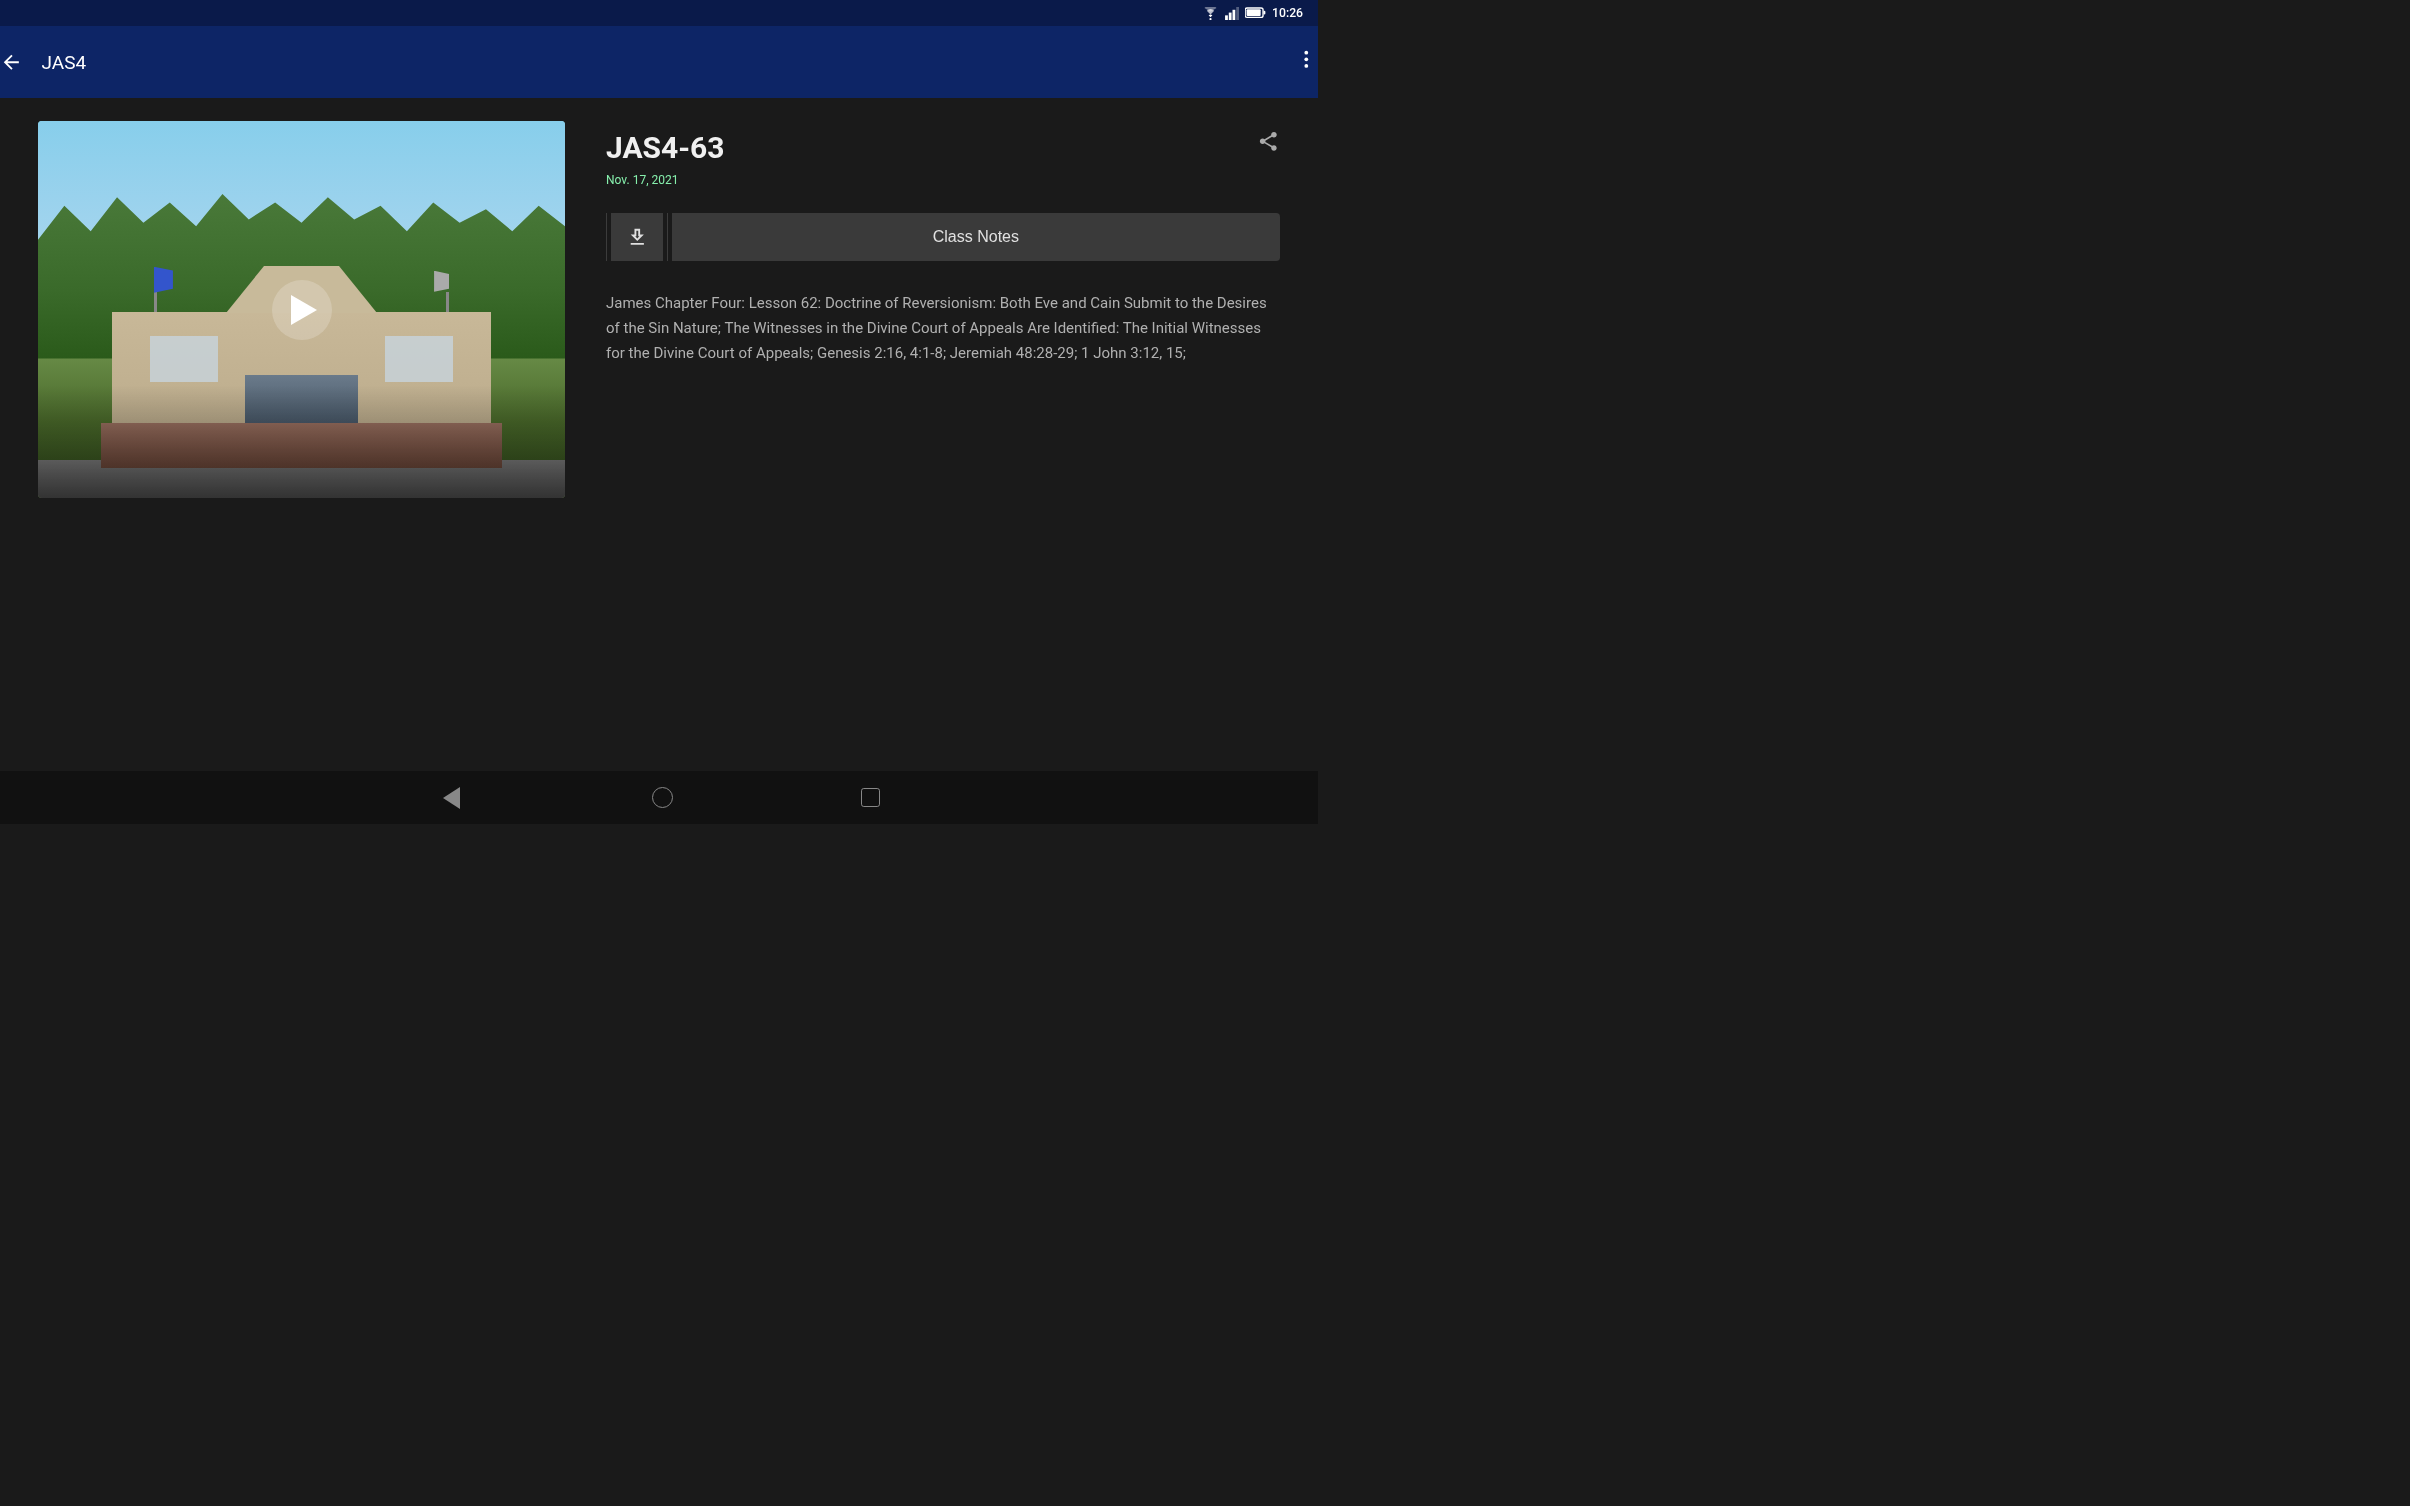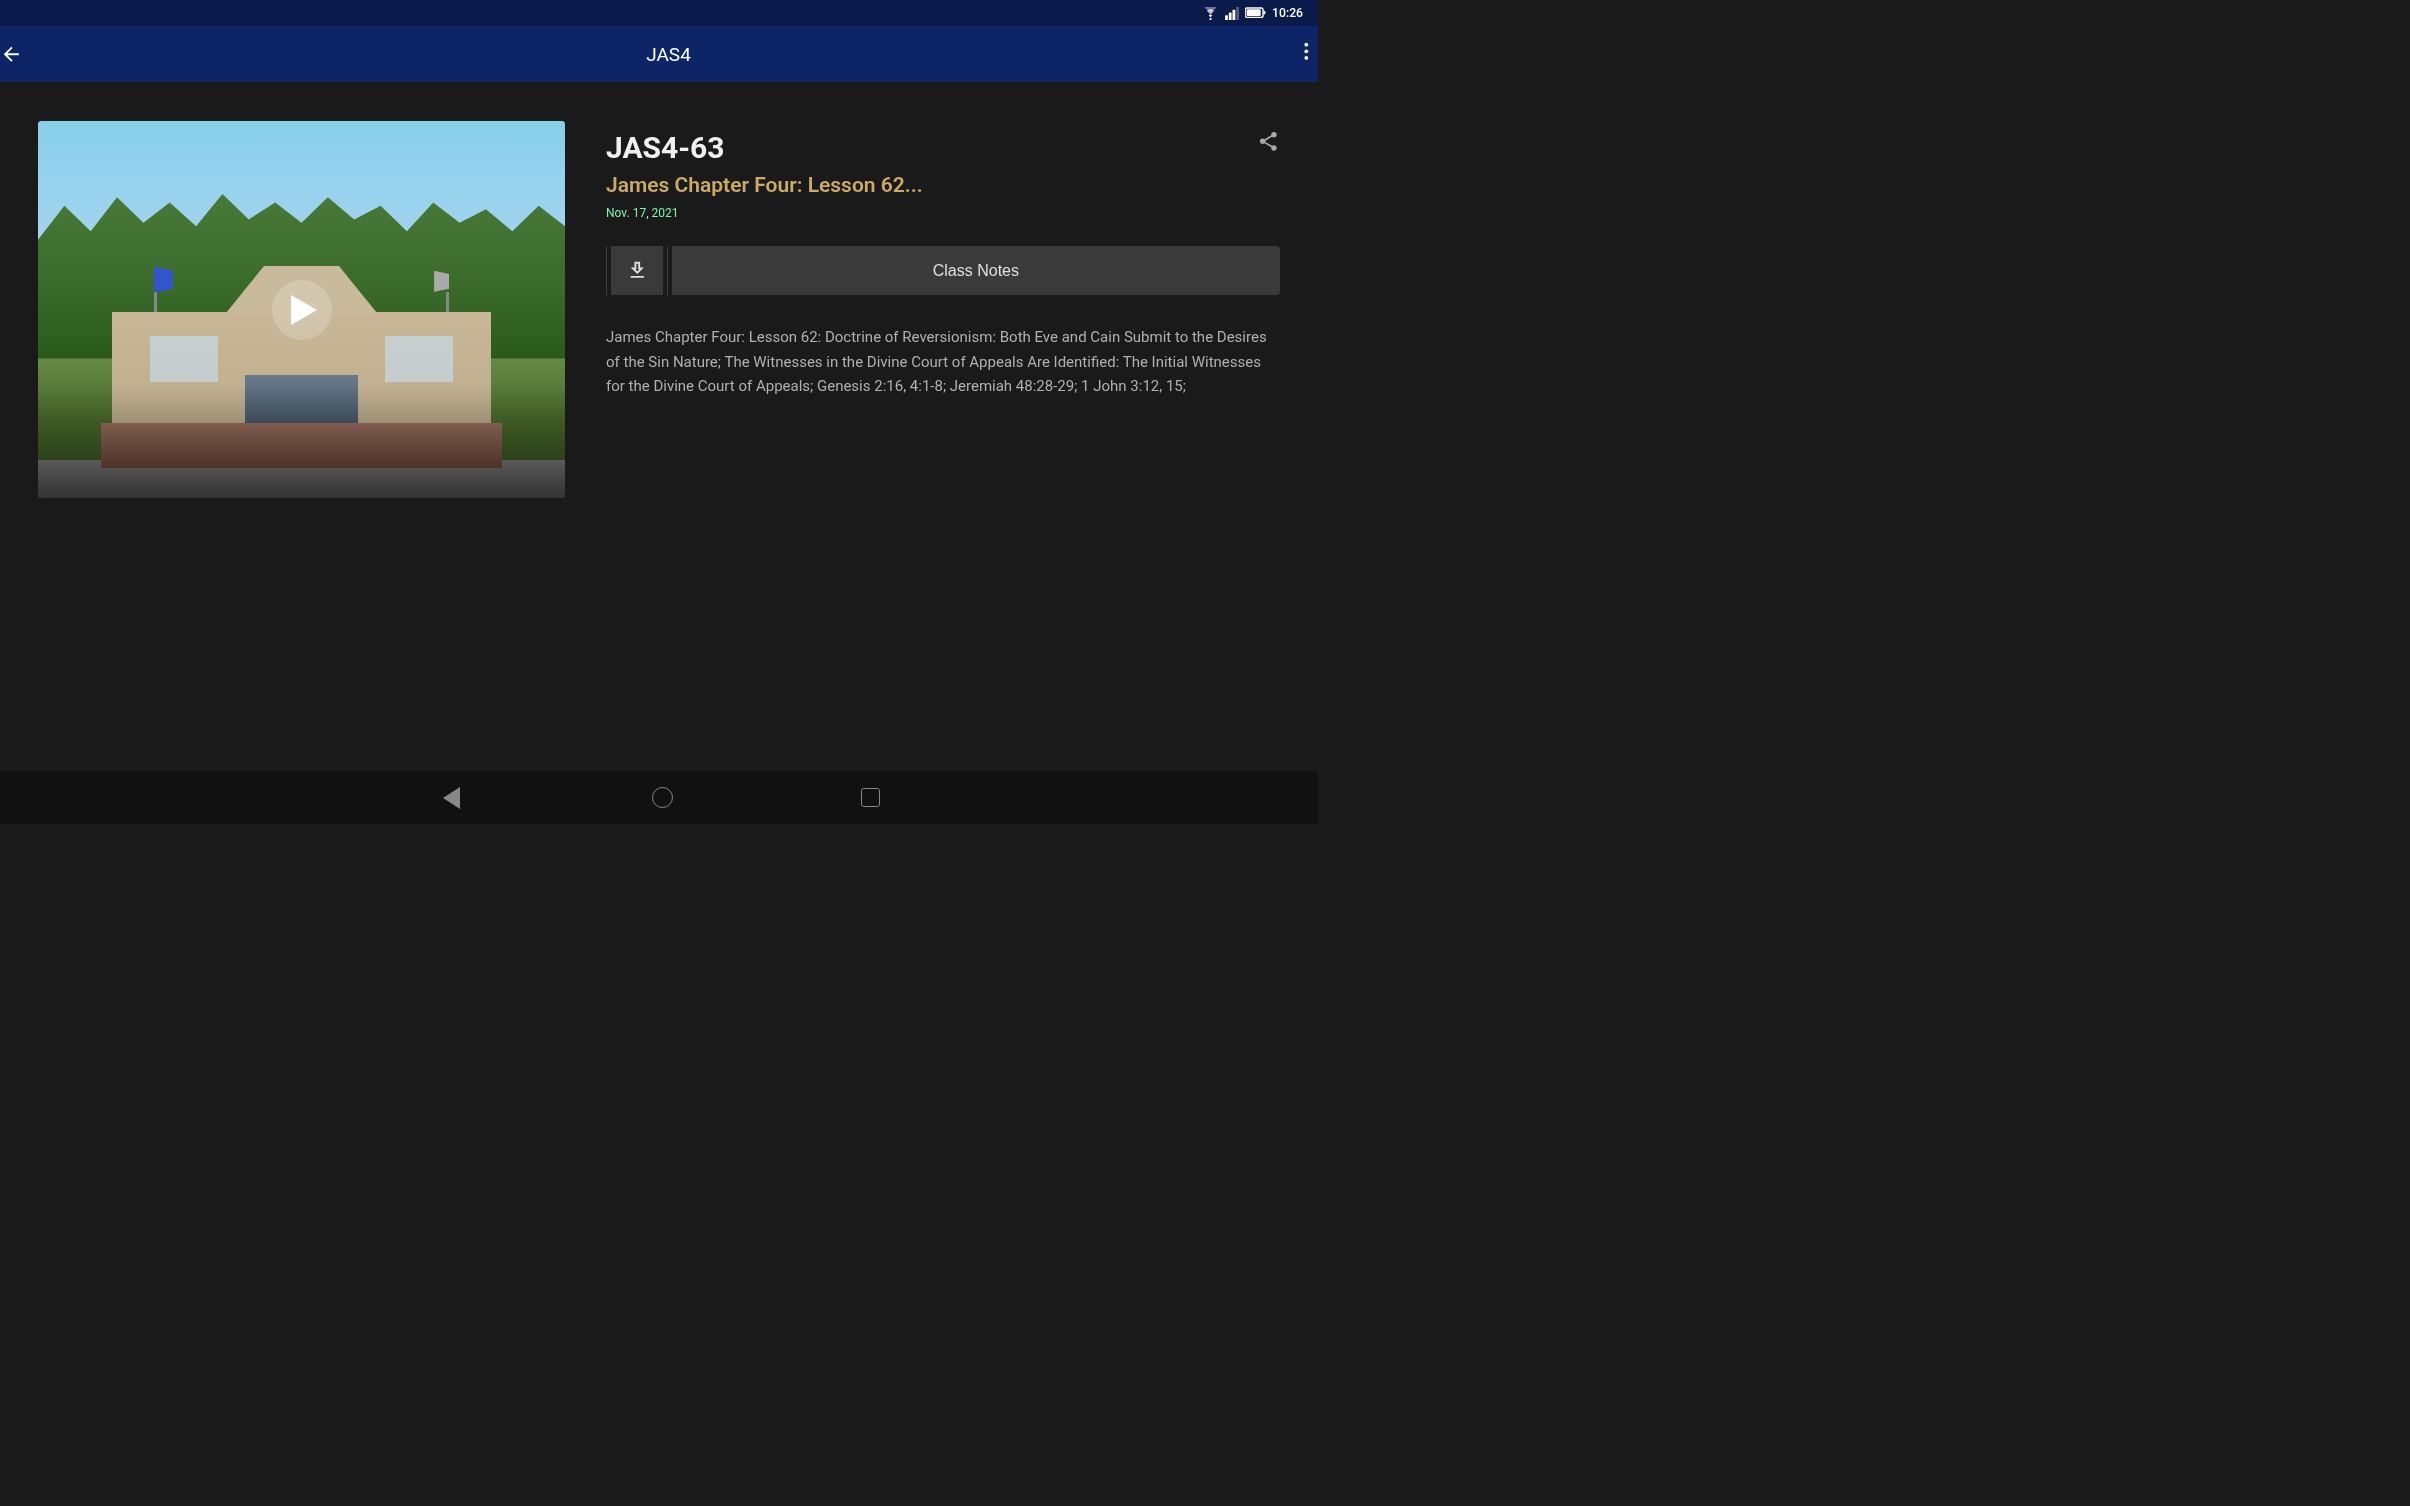--- a/index.html
+++ b/index.html
@@ -35,26 +35,25 @@
     .status-time {
       color: white;
       font-size: 12.2px;
       font-weight: 500;
     }
 
     
     .app-bar {
       position: absolute;
       top: 26px; left: 0; right: 0;
-      height: 56px;
+      height: 72px;
       background: #0d2566;
       display: flex;
       align-items: center;
       padding: 0 0;
-      text-align: center;
     }
 
     .back-btn {
       color: white;
       font-size: 21px;
       cursor: pointer;
       margin-right: 19px;
       display: flex;
       align-items: center;
     }
@@ -439,21 +438,20 @@
 
   <div class="info-panel">
 
     <div class="share-btn">
       <svg width="22.6" height="22.6" viewBox="0 0 24 24" fill="#aaaaaa">
         <path d="M18 16.08c-.76 0-1.44.3-1.96.77L8.91 12.7c.05-.23.09-.46.09-.7s-.04-.47-.09-.7l7.05-4.11c.54.5 1.25.81 2.04.81 1.66 0 3-1.34 3-3s-1.34-3-3-3-3 1.34-3 3c0 .24.04.47.09.7L8.04 9.81C7.5 9.31 6.79 9 6 9c-1.66 0-3 1.34-3 3s1.34 3 3 3c.79 0 1.5-.31 2.04-.81l7.12 4.16c-.05.21-.08.43-.08.65 0 1.61 1.31 2.92 2.92 2.92 1.61 0 2.92-1.31 2.92-2.92s-1.31-2.92-2.92-2.92z"></path>
       </svg>
     </div>
 
     <div class="lesson-id">JAS4-63</div>
-    <div class="lesson-title">James Chapter Four: Lesson 62...</div>
     <div class="lesson-date">Nov. 17, 2021</div>
 
     <div class="action-buttons">
 
       <div class="btn-divider"></div>
 
       <button class="btn-download">
         <svg width="22.6" height="22.6" viewBox="0 0 24 24" fill="#e0e0e0">
           <path d="M19 9h-4V3H9v6H5l7 7 7-7zm-8 2V5h2v6h1.17L12 13.17 9.83 11H11zm-6 7h14v2H5z"></path>
         </svg>

